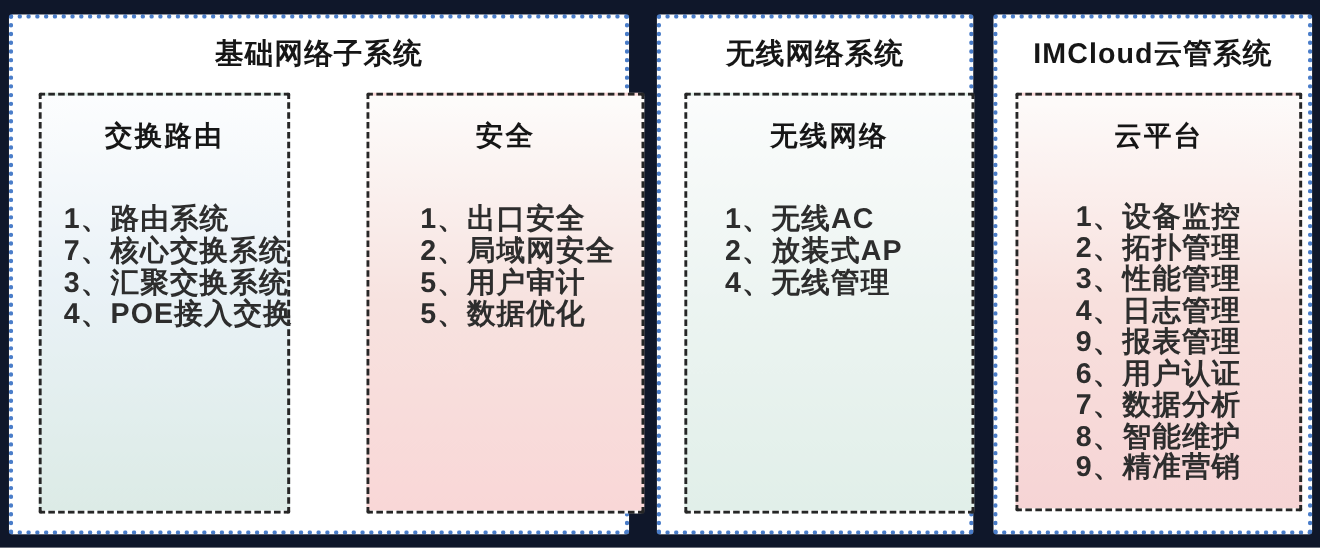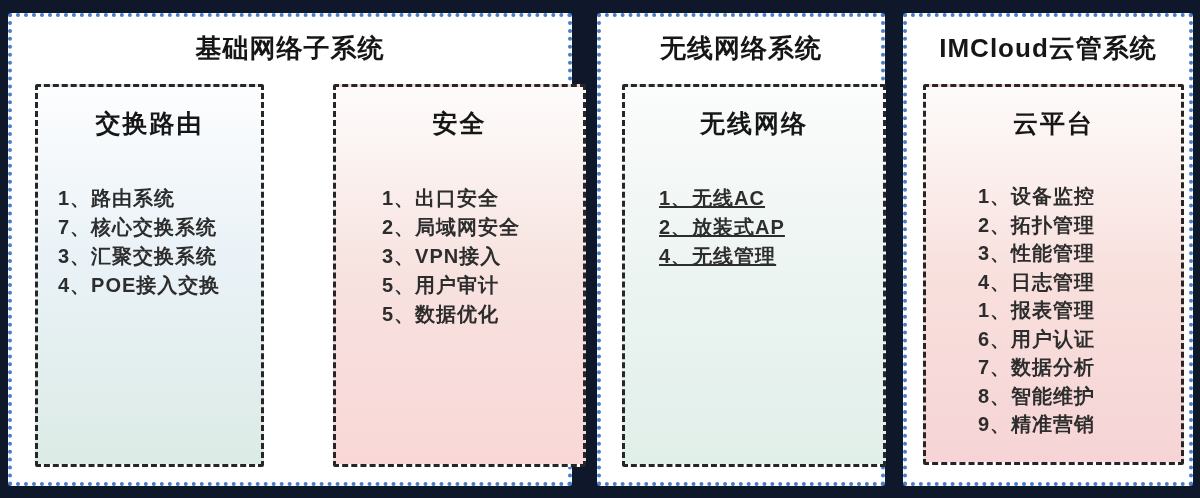--- a/index.html
+++ b/index.html
@@ -73,30 +73,30 @@
     font-weight: bold;
     color: #161616;
     letter-spacing: 2px;
     white-space: nowrap;
   }
 
   .items {
     list-style: none;
     margin: 44px 0 0;
     padding: 0;
-    font-size: 20px;
+    font-size: 26px;
     font-weight: bold;
     color: #2d2d2d;
     line-height: 29px;
     letter-spacing: 1px;
     white-space: nowrap;
   }
   .box-switch   .items { padding-left: 20px; }
   .box-security .items { padding-left: 46px; }
-  .box-wireless .items { padding-left: 34px; text-decoration: underline; }
+  .box-wireless .items { padding-left: 34px; }
   .box-cloud    .items { padding-left: 52px; margin-top: 42px; line-height: 28.5px; }
 </style>
 </head>
 <body>
 
 <div class="stage">
 
   <section class="panel" id="panel-1">
     <h2 class="panel-title">基础网络子系统</h2>
 
@@ -108,21 +108,20 @@
         <li>3、汇聚交换系统</li>
         <li>4、POE接入交换</li>
       </ul>
     </div>
 
     <div class="inner box-security">
       <h3 class="inner-title">安全</h3>
       <ul class="items">
         <li>1、出口安全</li>
         <li>2、局域网安全</li>
-        <li>3、VPN接入</li>
         <li>5、用户审计</li>
         <li>5、数据优化</li>
       </ul>
     </div>
   </section>
 
   <section class="panel" id="panel-2">
     <h2 class="panel-title">无线网络系统</h2>
 
     <div class="inner box-wireless">
@@ -138,21 +137,21 @@
   <section class="panel" id="panel-3">
     <h2 class="panel-title">IMCloud云管系统</h2>
 
     <div class="inner box-cloud">
       <h3 class="inner-title">云平台</h3>
       <ul class="items">
         <li>1、设备监控</li>
         <li>2、拓扑管理</li>
         <li>3、性能管理</li>
         <li>4、日志管理</li>
-        <li>1、报表管理</li>
+        <li>9、报表管理</li>
         <li>6、用户认证</li>
         <li>7、数据分析</li>
         <li>8、智能维护</li>
         <li>9、精准营销</li>
       </ul>
     </div>
   </section>
 
 </div>
 

